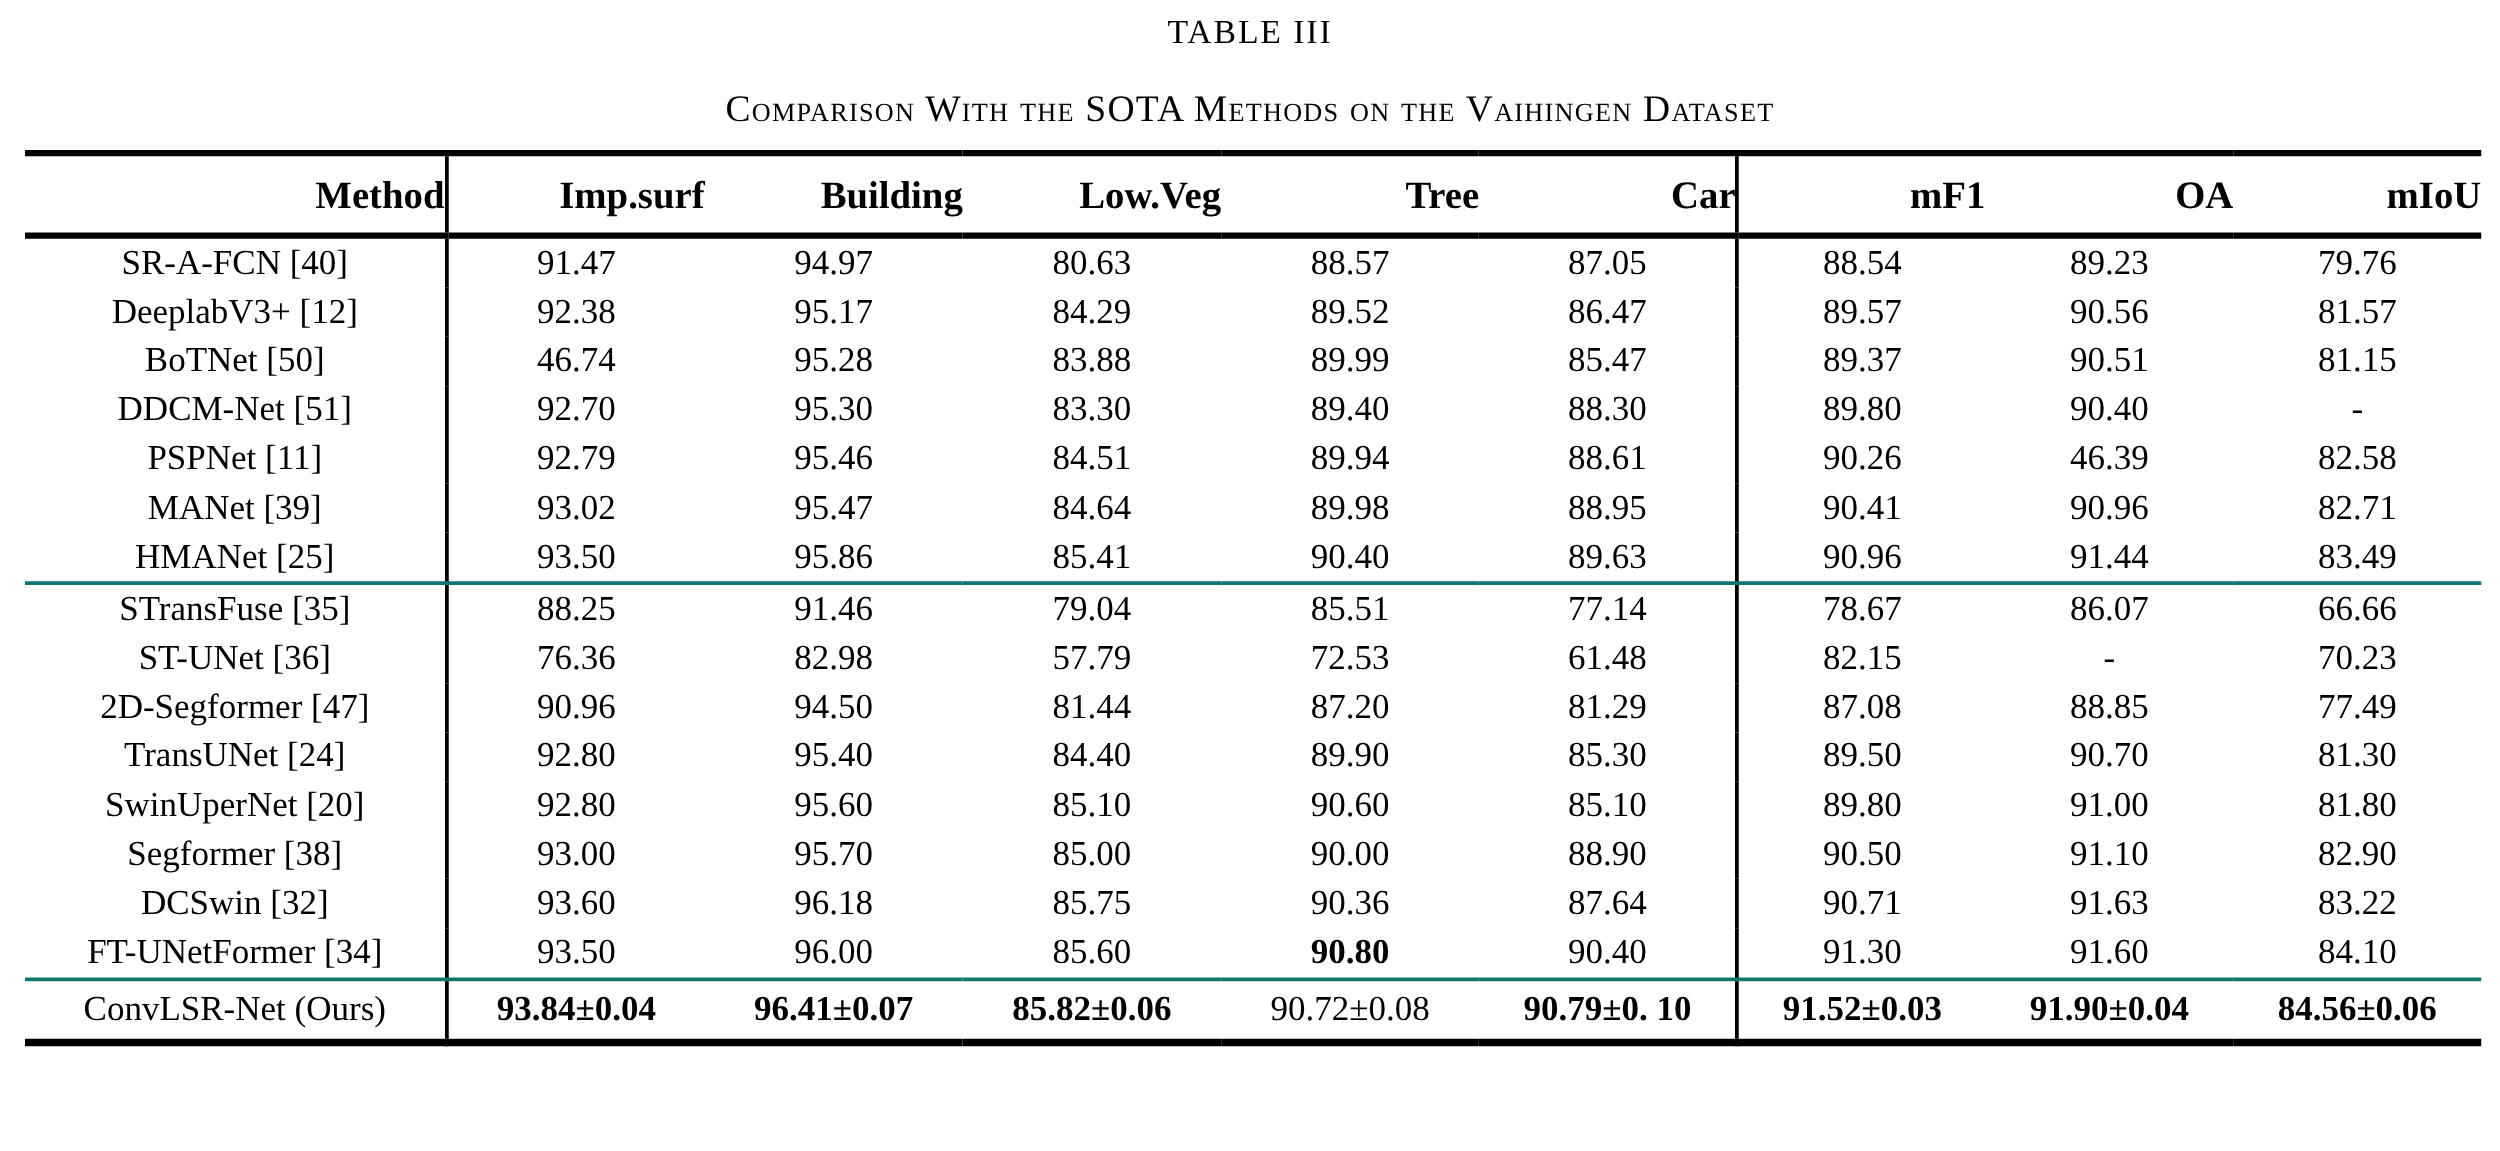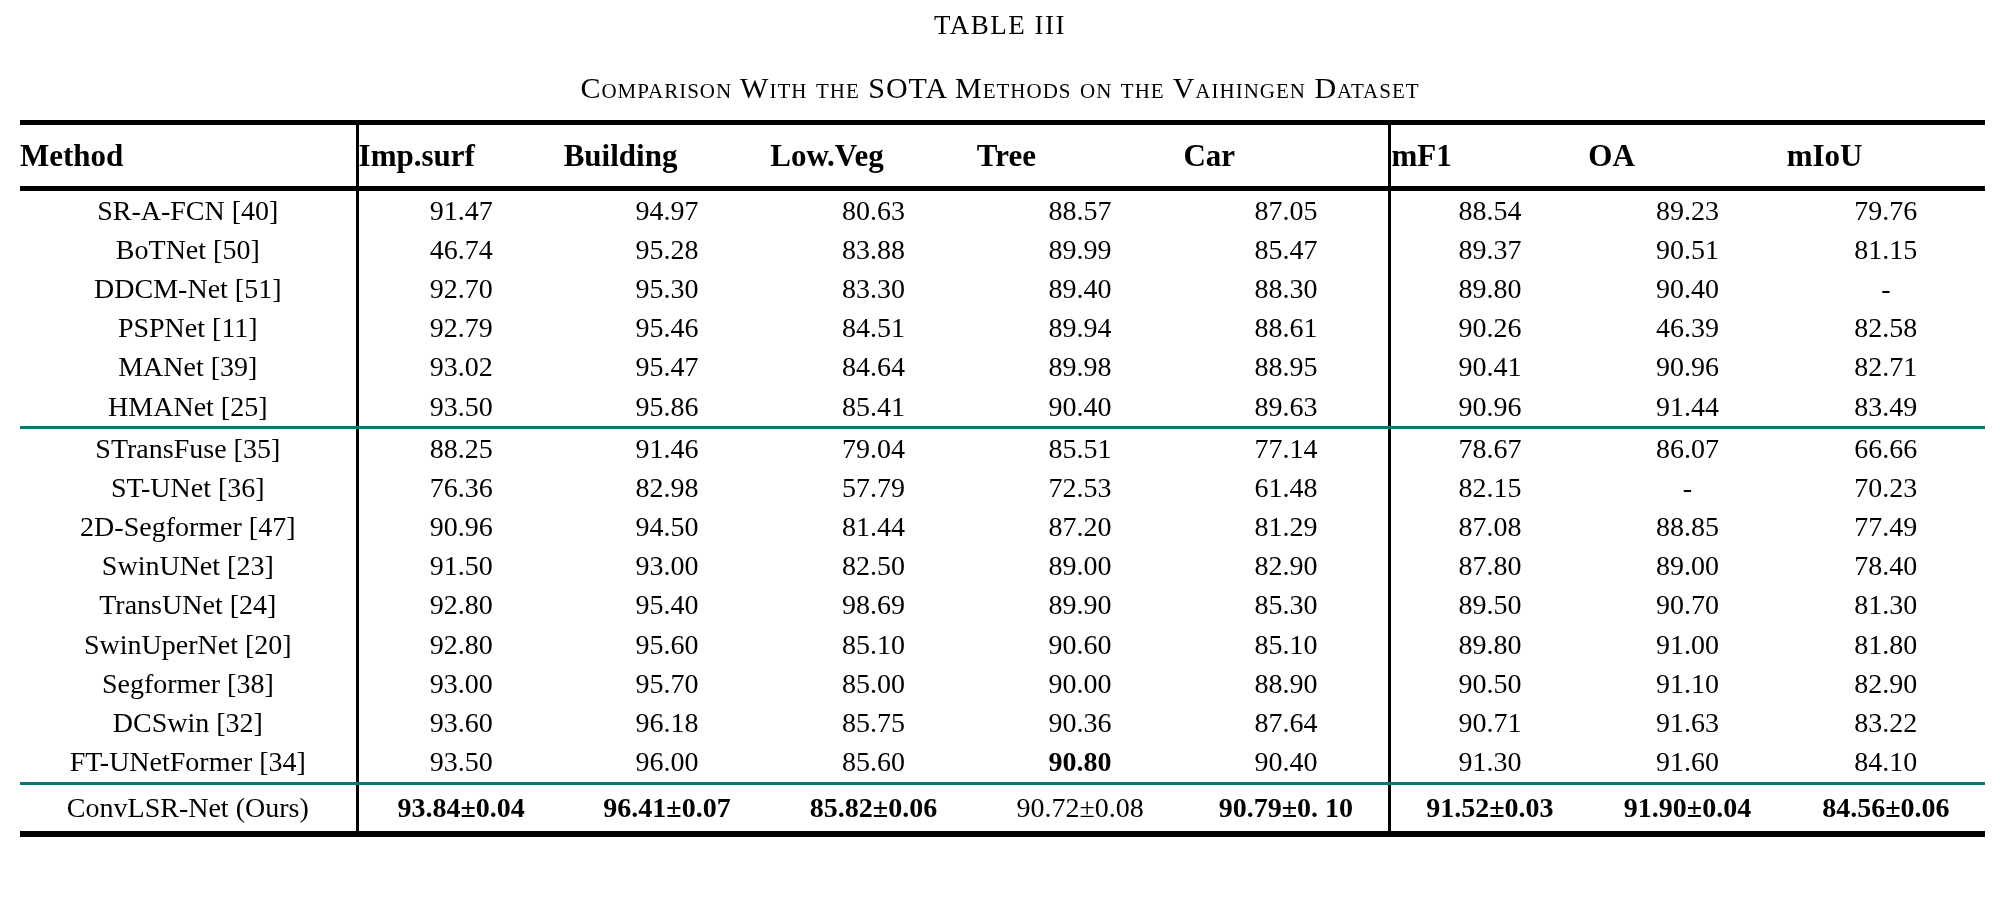--- a/index.html
+++ b/index.html
@@ -42,21 +42,21 @@
     border-top: 5px solid #000;
     border-bottom: 6px solid #000;
   }
   col.c-method { width: 17.15%; }
   col.c-mid    { width: 10.51%; }
   col.c-right  { width: 10.09%; }
   th {
     font-weight: bold;
     font-size: 31px;
     line-height: 35px;
-    text-align: left;
+    text-align: right;
     padding: 13px 0 13px 0;
     border-bottom: 5px solid #000;
   }
   td {
     font-size: 28px;
     line-height: 30px;
     text-align: center;
     padding: 4.6px 0;
     white-space: nowrap;
   }
@@ -106,20 +106,31 @@
           <td>91.47</td>
           <td>94.97</td>
           <td>80.63</td>
           <td>88.57</td>
           <td class="v-sep">87.05</td>
           <td>88.54</td>
           <td>89.23</td>
           <td>79.76</td>
         </tr>
         <tr>
+          <td class="v-sep">DeeplabV3+ [12]</td>
+          <td>92.38</td>
+          <td>95.17</td>
+          <td>84.29</td>
+          <td>89.52</td>
+          <td class="v-sep">86.47</td>
+          <td>89.57</td>
+          <td>90.56</td>
+          <td>81.57</td>
+        </tr>
+        <tr>
           <td class="v-sep">BoTNet [50]</td>
           <td>46.74</td>
           <td>95.28</td>
           <td>83.88</td>
           <td>89.99</td>
           <td class="v-sep">85.47</td>
           <td>89.37</td>
           <td>90.51</td>
           <td>81.15</td>
         </tr>
@@ -194,35 +205,24 @@
           <td>90.96</td>
           <td>94.50</td>
           <td>81.44</td>
           <td>87.20</td>
           <td class="v-sep">81.29</td>
           <td>87.08</td>
           <td>88.85</td>
           <td>77.49</td>
         </tr>
         <tr>
-          <td class="v-sep">SwinUNet [23]</td>
-          <td>91.50</td>
-          <td>93.00</td>
-          <td>82.50</td>
-          <td>89.00</td>
-          <td class="v-sep">82.90</td>
-          <td>87.80</td>
-          <td>89.00</td>
-          <td>78.40</td>
-        </tr>
-        <tr>
           <td class="v-sep">TransUNet [24]</td>
           <td>92.80</td>
           <td>95.40</td>
-          <td>98.69</td>
+          <td>84.40</td>
           <td>89.90</td>
           <td class="v-sep">85.30</td>
           <td>89.50</td>
           <td>90.70</td>
           <td>81.30</td>
         </tr>
         <tr>
           <td class="v-sep">SwinUperNet [20]</td>
           <td>92.80</td>
           <td>95.60</td>

